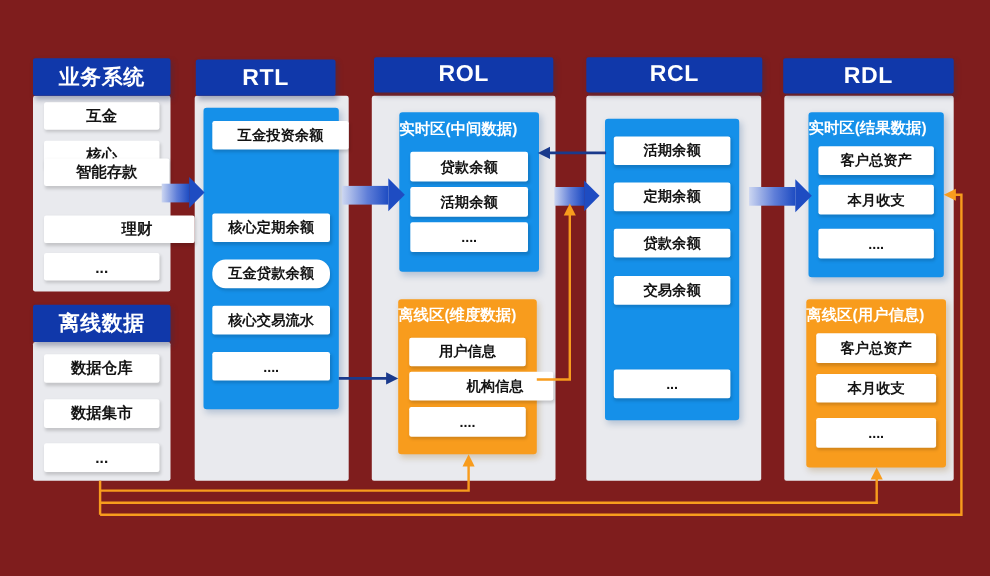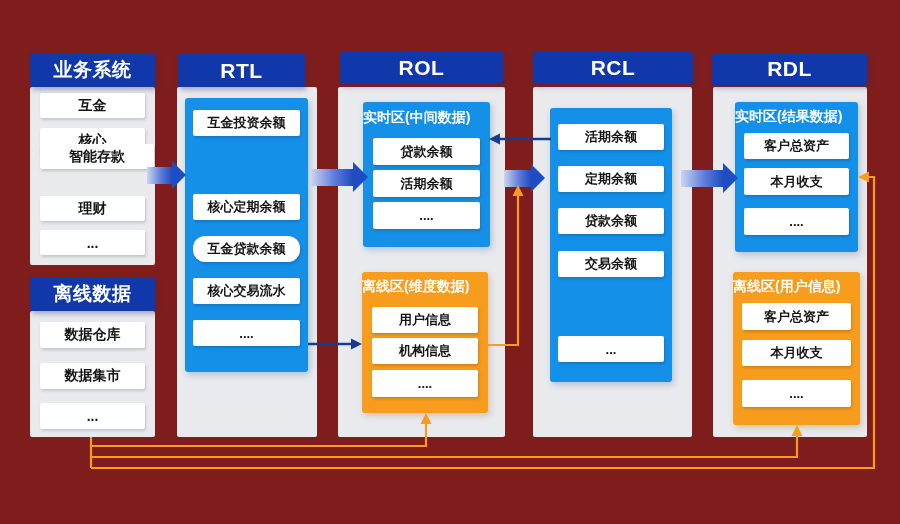--- a/index.html
+++ b/index.html
@@ -48,44 +48,44 @@
   <div class="hdr cjk" style="left:30px;top:53px;width:125px;height:34px;">业务系统</div>
   <div class="hdr cjk" style="left:30px;top:277px;width:125px;height:34px;">离线数据</div>
   <div class="hdr latin" style="left:178px;top:54px;width:127px;height:33px;">RTL</div>
   <div class="hdr latin" style="left:340px;top:52px;width:163px;height:32px;">ROL</div>
   <div class="hdr latin" style="left:533px;top:52px;width:160px;height:32px;">RCL</div>
   <div class="hdr latin" style="left:712px;top:53px;width:155px;height:32px;">RDL</div>
 
   <div class="wbox lg" style="left:40px;top:93px;width:105px;height:25px;">互金</div>
   <div class="wbox lg" style="left:40px;top:128px;width:105px;height:25px;">核心</div>
   <div class="wbox lg" style="left:40px;top:144px;width:114px;height:25px;">智能存款</div>
-  <div class="wbox lg" style="left:40px;top:196px;width:105px;height:25px;">理财</div>
+  <div class="wbox lg" style="left:40px;top:196px;width:105px;height:25px;padding-left:32px;">理财</div>
   <div class="wbox lg" style="left:40px;top:230px;width:105px;height:25px;">...</div>
 
   <div class="wbox lg" style="left:40px;top:322px;width:105px;height:26px;">数据仓库</div>
   <div class="wbox lg" style="left:40px;top:363px;width:105px;height:26px;">数据集市</div>
   <div class="wbox lg" style="left:40px;top:403px;width:105px;height:26px;">...</div>
 
   <div class="panel-blue" style="left:185px;top:98px;width:123px;height:274px;"></div>
-  <div class="wbox" style="left:193px;top:110px;width:107px;height:26px;">互金投资余额</div>
+  <div class="wbox" style="left:193px;top:110px;width:124px;height:26px;">互金投资余额</div>
   <div class="wbox" style="left:193px;top:194px;width:107px;height:26px;">核心定期余额</div>
   <div class="wbox" style="left:193px;top:236px;width:107px;height:26px;border-radius:12px;">互金贷款余额</div>
   <div class="wbox" style="left:193px;top:278px;width:107px;height:26px;">核心交易流水</div>
   <div class="wbox" style="left:193px;top:320px;width:107px;height:26px;">....</div>
 
   <div class="panel-blue" style="left:363px;top:102px;width:127px;height:145px;"></div>
   <div class="ptitle" style="left:363px;top:109px;width:127px;">实时区(中间数据)</div>
   <div class="wbox" style="left:373px;top:138px;width:107px;height:27px;">贷款余额</div>
   <div class="wbox" style="left:373px;top:170px;width:107px;height:27px;">活期余额</div>
   <div class="wbox" style="left:373px;top:202px;width:107px;height:27px;">....</div>
 
   <div class="panel-orange" style="left:362px;top:272px;width:126px;height:141px;"></div>
   <div class="ptitle" style="left:362px;top:278px;width:126px;">离线区(维度数据)</div>
   <div class="wbox" style="left:372px;top:307px;width:106px;height:26px;">用户信息</div>
-  <div class="wbox" style="left:372px;top:338px;width:106px;height:26px;">机构信息</div>
+  <div class="wbox" style="left:372px;top:338px;width:106px;height:26px;padding-left:25px;">机构信息</div>
   <div class="wbox" style="left:372px;top:370px;width:106px;height:27px;">....</div>
 
   <div class="panel-blue" style="left:550px;top:108px;width:122px;height:274px;"></div>
   <div class="wbox" style="left:558px;top:124px;width:106px;height:26px;">活期余额</div>
   <div class="wbox" style="left:558px;top:166px;width:106px;height:26px;">定期余额</div>
   <div class="wbox" style="left:558px;top:208px;width:106px;height:26px;">贷款余额</div>
   <div class="wbox" style="left:558px;top:251px;width:106px;height:26px;">交易余额</div>
   <div class="wbox" style="left:558px;top:336px;width:106px;height:26px;">...</div>
 
   <div class="panel-blue" style="left:735px;top:102px;width:123px;height:150px;"></div>

